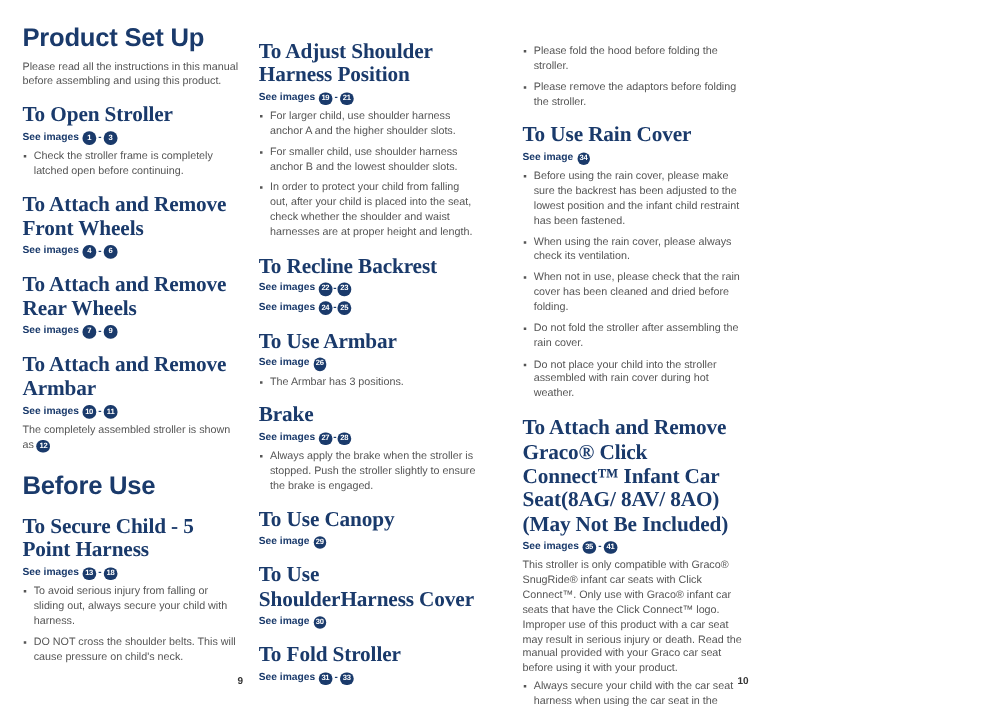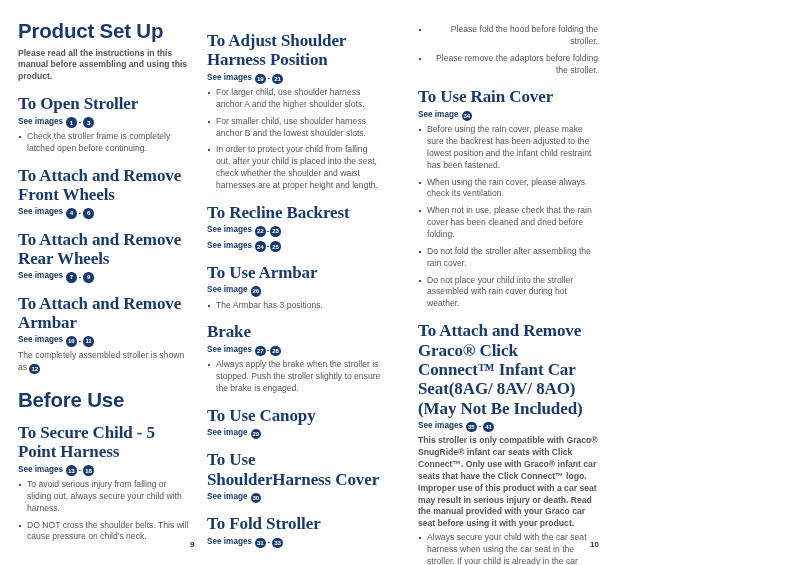--- a/index.html
+++ b/index.html
@@ -58,21 +58,20 @@
     font-family: Liberation Serif, serif;
   }
   .first-head { margin-top: 0; }
 
   
   p.body {
     font-size: 8.6px;
     line-height: 1.38;
     margin: 0 0 2px 0;
     color: #555555;
-    font-weight: bold;
   }
 
   .seeimg {
     font-size: 8.2px;
     font-weight: bold;
     color: #1a3a6b;
     margin: 1px 0 3px 0;
     line-height: 1.5;
     display: flex;
     align-items: flex-end;
@@ -284,21 +283,21 @@
       </div>
     </div>
 
     <div class="pagenum left">9</div>
   </div>
 
   <div class="page">
 
     <div class="col">
 
-      <ul class="bullets" style="margin-top:4px;text-align:right;">
+      <ul class="bullets" style="margin-top:15px;">
         <li>Please fold the hood before folding the stroller.</li>
         <li>Please remove the adaptors before folding the stroller.</li>
       </ul>
 
       <h2 class="sect">To Use Rain Cover</h2>
       <div class="seeimg">
         <span class="lbl">See image</span>
         <span class="badge">34</span>
       </div>
       <ul class="bullets">

